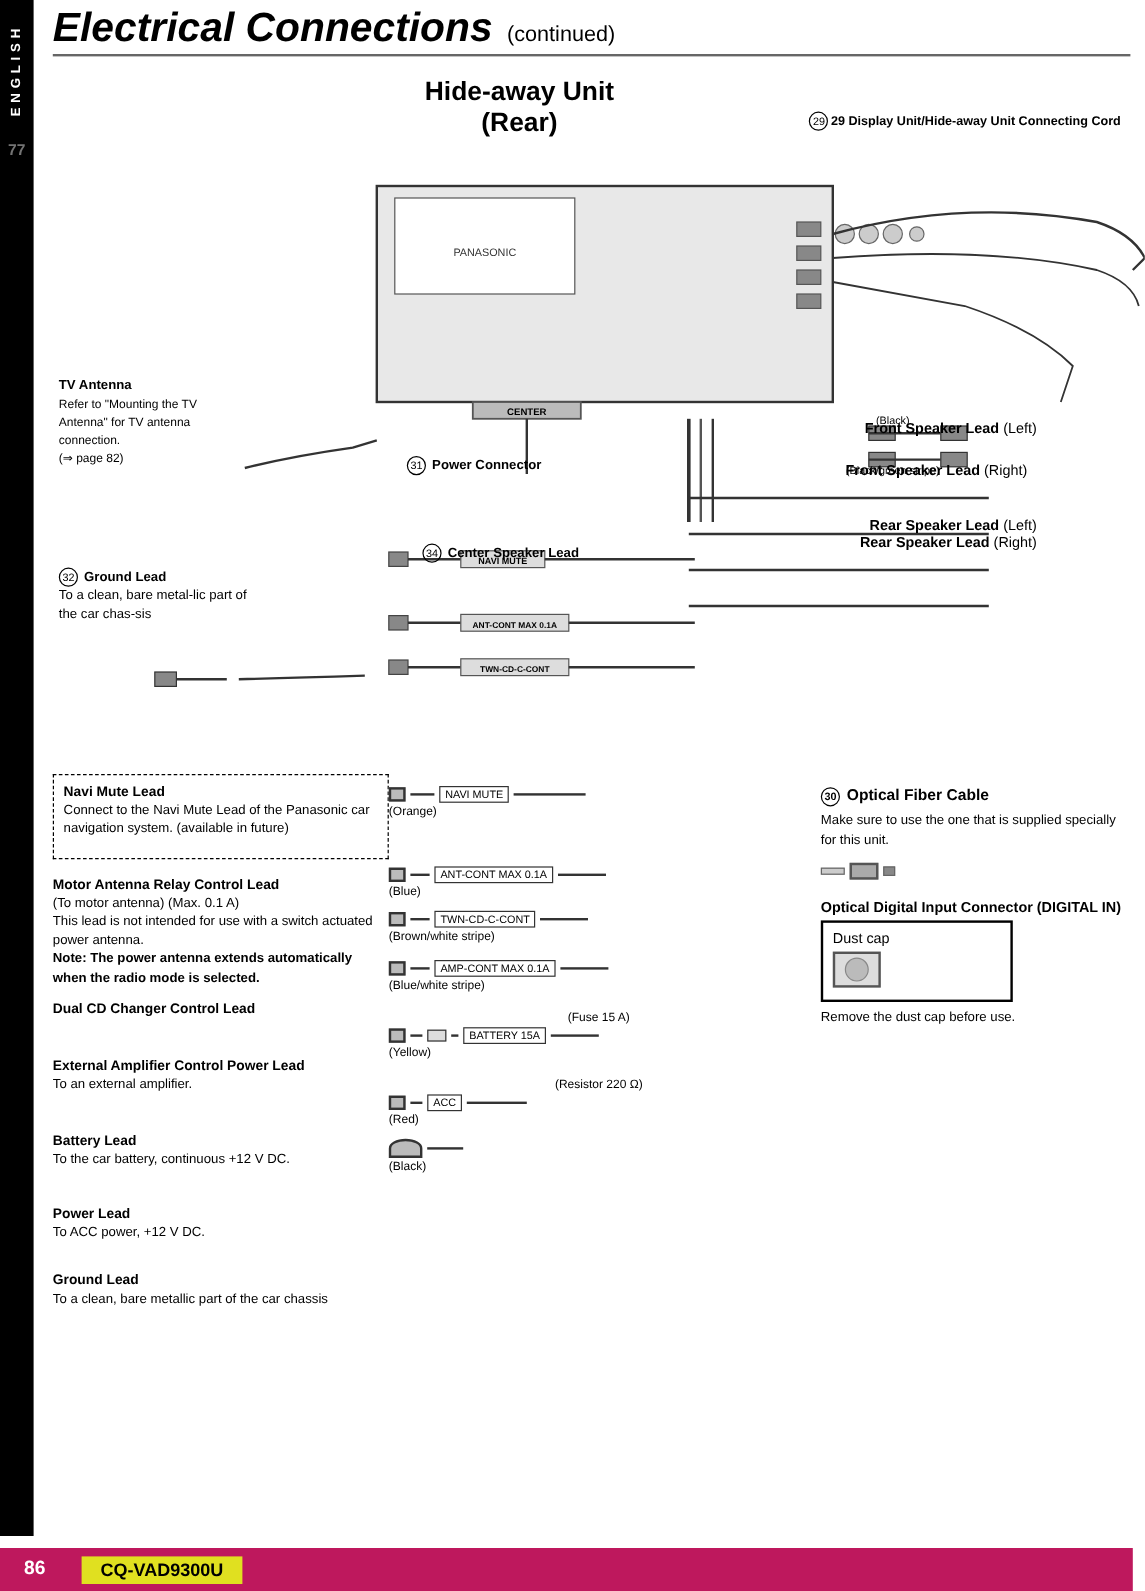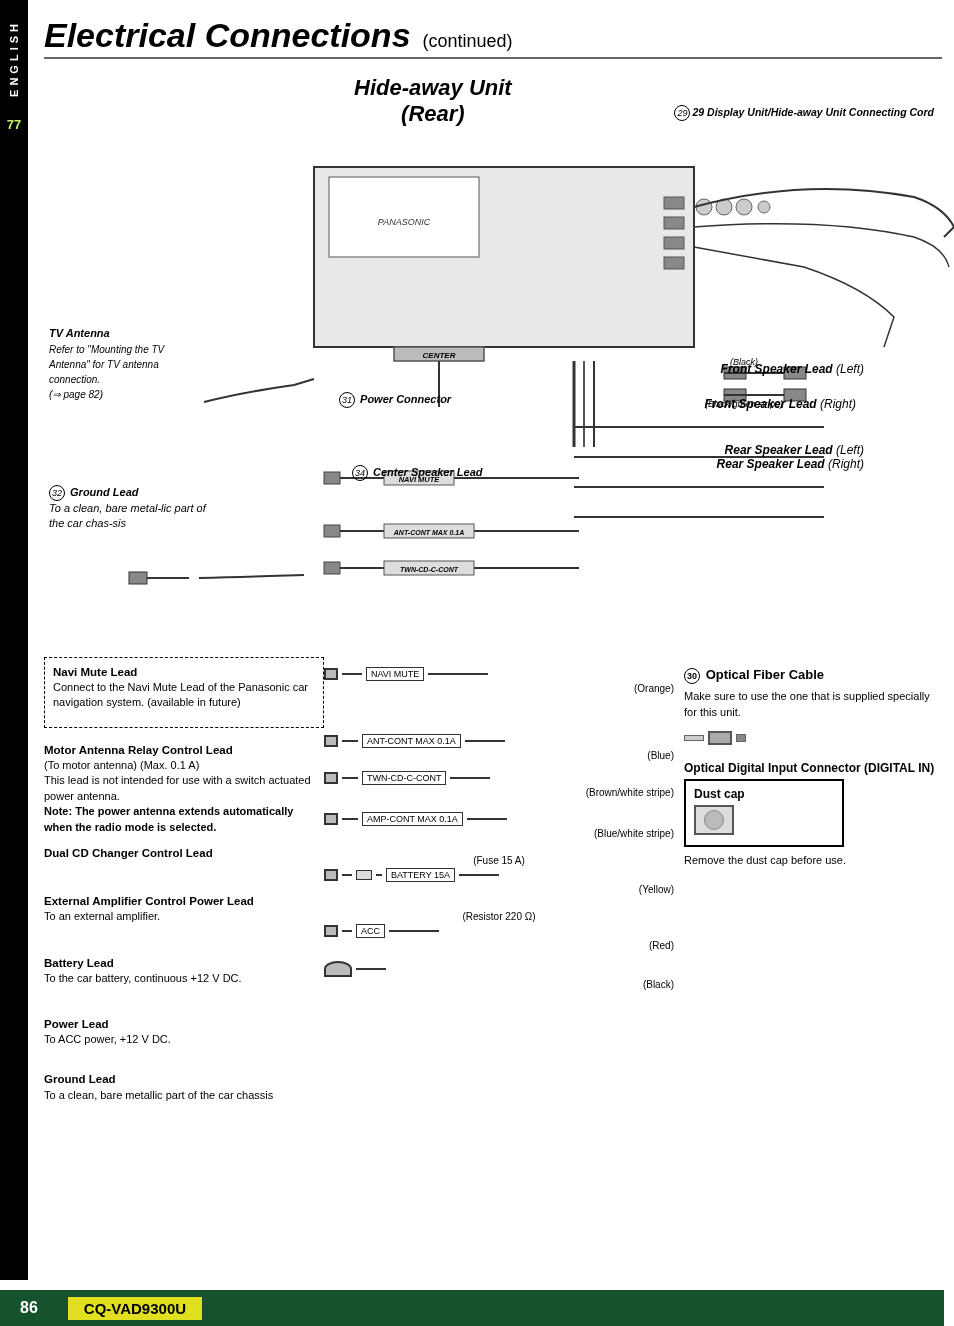--- a/index.html
+++ b/index.html
@@ -31,30 +31,30 @@
       writing-mode: vertical-rl;
       text-orientation: mixed;
       color: #fff;
       font-size: 11px;
       font-weight: bold;
       letter-spacing: 4px;
       margin-top: 10px;
       transform: rotate(180deg);
     }
     .sidebar-num {
-      color: #bef264;
+      color: #737373;
       font-size: 13px;
       font-weight: bold;
       margin-top: 20px;
     }
 
     
     .main {
       margin-left: 28px;
-      padding: 16px 12px 30px 16px;
+      padding: 4px 12px 30px 16px;
       position: relative;
     }
 
     
     .page-title {
       font-size: 32px;
       font-weight: bold;
       color: #000;
       margin-bottom: 2px;
       display: flex;
@@ -76,39 +76,38 @@
       background: #666;
       margin-bottom: 8px;
     }
 
     
     .diagram-area {
       position: relative;
       width: 900px;
       height: 580px;
       margin-bottom: 10px;
-      font-style: italic;
     }
 
     
     .navi-box {
       border: 1px dashed #000;
       padding: 6px 8px;
       margin-bottom: 14px;
       position: relative;
     }
 
     
     .bottom-bar {
       position: absolute;
       bottom: 0;
       left: 0;
       right: 10px;
       height: 36px;
-      background: #14532d;
+      background: #be185d;
       display: flex;
       align-items: center;
       padding: 4px 20px;
     }
     .page-num {
       color: #fff;
       font-size: 16px;
       font-weight: bold;
       margin-right: 30px;
     }
@@ -164,21 +163,21 @@
       position: relative;
     }
 
     .lower-right {
       flex: 1;
       font-size: 11px;
     }
 
     .conn-label-below {
       font-size: 10px;
-      text-align: right;
+      text-align: left;
       color: #000;
     }
 
     .item-block {
       margin-bottom: 10px;
     }
     .item-block .hdr {
       font-weight: bold;
       font-size: 11.5px;
     }
@@ -478,21 +477,21 @@
 
         <div style="display:flex; align-items:center; gap:4px; margin-bottom:16px;">
           <div style="width:20px; height:6px; background:#ccc; border:1px solid #666;"></div>
           <div style="width:24px; height:14px; border:2px solid #555; background:#aaa;"></div>
           <div style="width:10px; height:8px; border:1px solid #666; background:#888;"></div>
         </div>
 
         <div style="font-size:12px; font-weight:bold; margin-bottom:4px;">Optical Digital Input Connector (DIGITAL IN)</div>
 
         <div style="border:2px solid #000; width:160px; padding:6px 8px; margin-top:4px;">
-          <div style="font-weight:bold; font-size:12px;">Dust cap</div>
+          <div style="font-weight:normal; font-size:12px;">Dust cap</div>
 
           <div style="width:40px; height:30px; border:2px solid #555; background:#ddd; margin:4px 0; display:flex; align-items:center; justify-content:center;">
             <div style="width:20px; height:20px; border:1px solid #888; border-radius:50%; background:#bbb;"></div>
           </div>
         </div>
         <div style="font-size:11px; margin-top:6px; line-height:1.4;">Remove the dust cap before use.</div>
 
       </div>
     </div>
 

